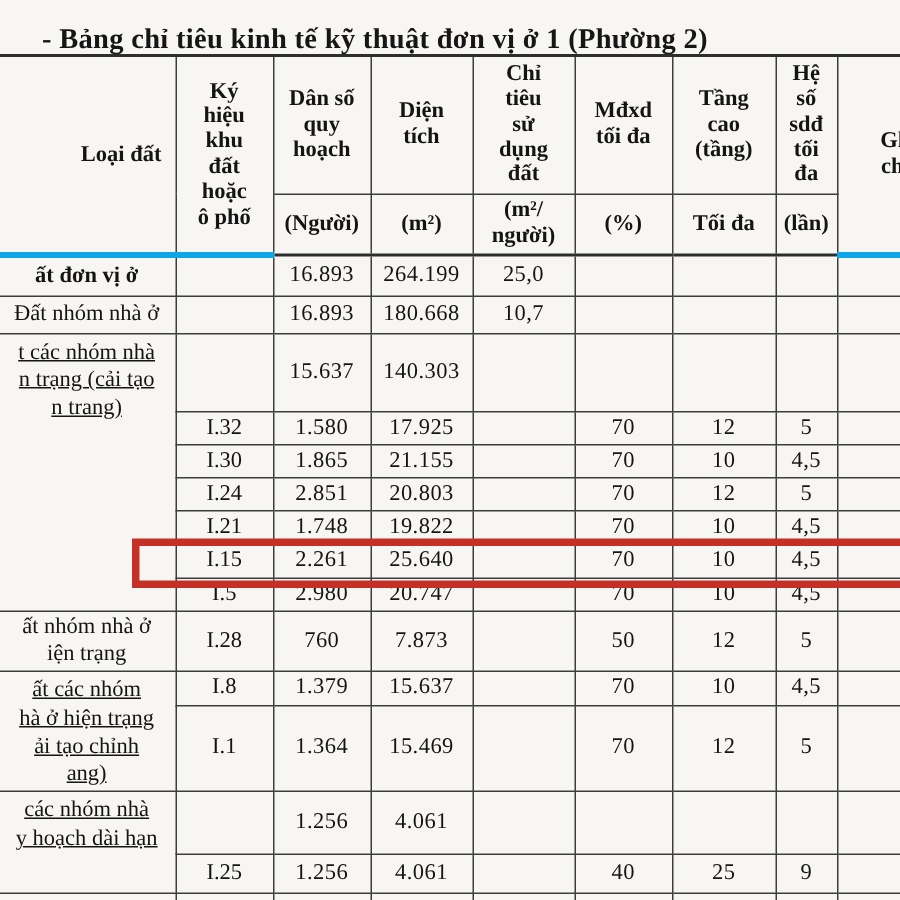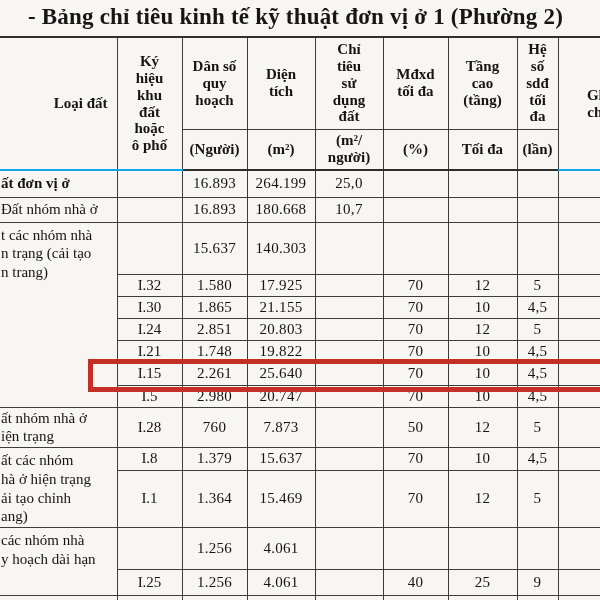--- a/index.html
+++ b/index.html
@@ -2,41 +2,41 @@
 <html><head>
 <meta charset="utf-8">
 <style>
   html,body{margin:0;padding:0;}
   body{
     width:600px;height:600px;overflow:hidden;position:relative;
     background:#f7f6f2;color:#161616;
     font-family:"Liberation Serif","DejaVu Serif",serif;
   }
   .title{
-    position:absolute;left:28px;top:4px;width:560px;
-    font-size:23px;font-weight:bold;letter-spacing:.2px;white-space:nowrap;
+    position:absolute;left:28px;top:16px;width:560px;
+    font-size:19px;font-weight:bold;letter-spacing:.2px;white-space:nowrap;
   }
   .table-wrap{position:absolute;left:0;top:36px;width:600px;height:564px;overflow:hidden;}
   table{
     border-collapse:collapse;table-layout:fixed;width:640px;
     font-size:15px;color:#141414;
   }
   th,td{
     border:1px solid #3d3d3d;padding:1px 2px;text-align:center;vertical-align:middle;
     overflow:hidden;
   }
   table{border-top:2px solid #2e2e2e;}
   thead tr:last-child th{border-bottom:2px solid #2e2e2e;}
-  thead tr:first-child th[rowspan]{border-bottom:2px solid #0ea5e9;}
+  thead tr:first-child th[rowspan]{border-bottom:4px solid #0ea5e9;}
   th{font-weight:bold;white-space:pre-line;line-height:1.12;padding:2px 1px;}
   td.label{
-    text-align:left;padding-left:1px;border-left:none;white-space:pre-line;line-height:1.25;
+    text-align:center;padding-left:1px;border-left:none;white-space:pre-line;line-height:1.25;
   }
   th.label-col{border-left:none;padding-left:46px;}
-  td.top{vertical-align:top;padding-top:3px;}
+  td.top{vertical-align:top;padding-top:3px;text-decoration:underline;}
   td.bold{font-weight:bold;}
   .num{letter-spacing:.3px;}
   .highlight-box{
     position:absolute;left:88px;top:359px;width:540px;height:23px;
     border:5px solid #c53026;z-index:5;pointer-events:none;
   }
 </style>
 </head>
 <body>
 

